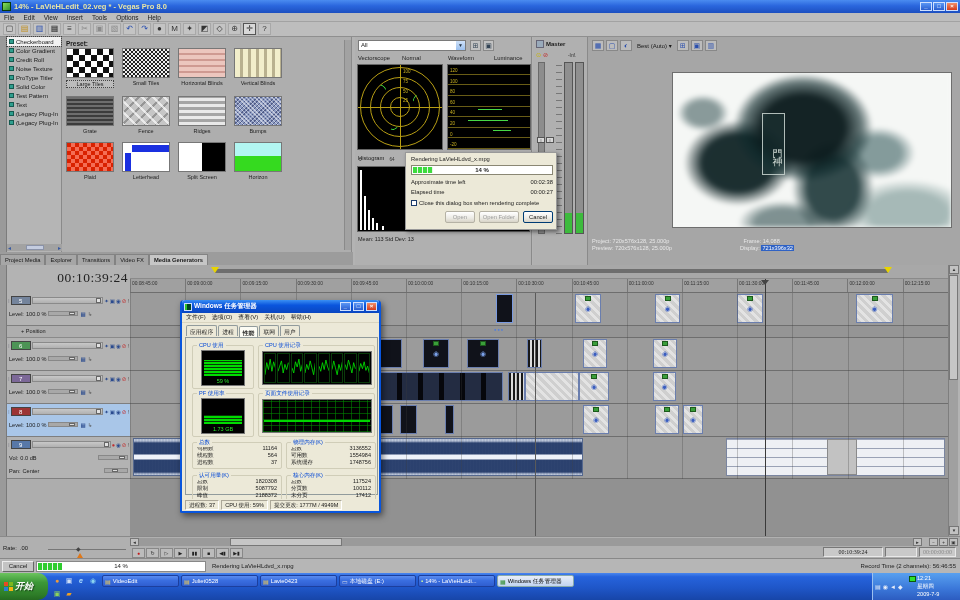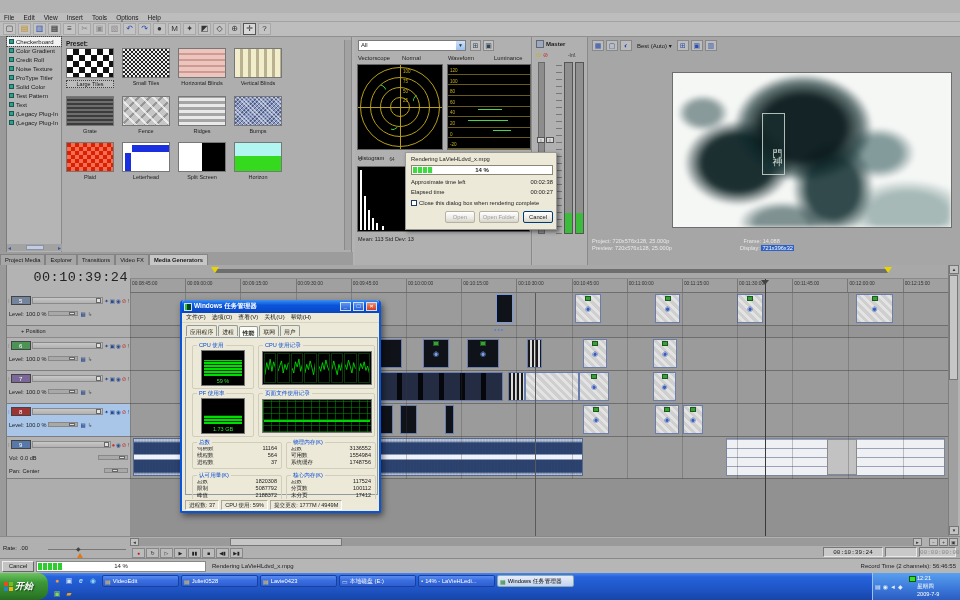--- a/index.html
+++ b/index.html
@@ -1,20 +1,20 @@
 <!DOCTYPE html>
 <html><head>
 <meta charset="utf-8">
 <style>
   *{margin:0;padding:0;box-sizing:border-box}
   html,body{width:960px;height:600px;overflow:hidden}
   body{font-family:"Liberation Sans",sans-serif;font-size:7px;color:#1a1a1a;background:#adadad}
   #app{position:relative;width:960px;height:600px;background:#b3b3b3;overflow:hidden}
   .ab{position:absolute}
-  .mono{font-family:Liberation Mono, monospace}
+  .mono{font-family:Liberation Serif, serif}
 
   
   #titlebar{left:0;top:0;width:960px;height:13px;background:linear-gradient(180deg,#4a8cf0 0%,#2a66dd 45%,#1c4fc0 100%);display:flex;align-items:center;padding:0 2px;color:#e9e7a6;font-weight:bold;font-size:7.5px}
   #titlebar .appico{width:9px;height:9px;background:linear-gradient(135deg,#8be05a,#2f8e2f);border:1px solid #0a3a0a;margin-right:3px}
   .winbtns{margin-left:auto;display:flex;gap:1px}
   .winbtn{width:12px;height:9px;background:linear-gradient(#5a96f5,#2a5ecf);border:1px solid #cfe0ff;color:#fff;font-size:6px;line-height:7px;text-align:center}
   .winbtn.close{background:linear-gradient(#f08f6a,#d43b1c)}
   #menubar{left:0;top:13px;width:960px;height:9px;background:#bdbdbd;display:flex;gap:9px;align-items:center;padding-left:4px;font-size:6.5px;border-bottom:1px solid #a2a2a2}
   #toolbar{left:0;top:22px;width:960px;height:15px;background:#bdbdbd;border-bottom:1px solid #8f8f8f;display:flex;gap:2px;align-items:center;padding-left:3px}
   .tbico{width:13px;height:12px;border:1px solid #a8a8a8;background:#c4c4c4;color:#333;font-size:8px;line-height:10px;text-align:center}
@@ -238,20 +238,29 @@
   #tray{position:absolute;right:0;top:0;width:88px;height:27px;background:linear-gradient(180deg,#58a0f0,#3a76d8 60%,#2c5cc0);border-left:1px solid #9cc0f0;display:flex;align-items:center}
   .trayico{font-size:6px;color:#e8eef8;margin-left:2px}
   #clock{position:absolute;right:1px;top:1px;width:52px;height:25px;color:#fff;font-size:5.6px;line-height:8px;padding-left:10px}
   #clockled{position:absolute;left:2px;top:2px;width:7px;height:6px;background:#2ee22e;border:1px solid #0a5a0a}
 </style>
 </head>
 <body>
 
 <div id="app" data-name="vegas-pro-window">
 
+  <div id="titlebar" class="ab" data-name="titlebar">
+    <span class="appico" data-name="vegas-app-icon"></span>
+    <span data-name="window-title">14% - LaVieHLedit_02.veg * - Vegas Pro 8.0</span>
+    <span class="winbtns">
+      <span class="winbtn" data-name="minimize-button">_</span>
+      <span class="winbtn" data-name="maximize-button">□</span>
+      <span class="winbtn close" data-name="close-button">×</span>
+    </span>
+  </div>
 
   <div id="menubar" class="ab" data-name="menubar">
 
   <span class="menu-item" data-name="menu-item">File</span>
       <span class="menu-item" data-name="menu-item">Edit</span>
       <span class="menu-item" data-name="menu-item">View</span>
       <span class="menu-item" data-name="menu-item">Insert</span>
       <span class="menu-item" data-name="menu-item">Tools</span>
       <span class="menu-item" data-name="menu-item">Options</span>
       <span class="menu-item" data-name="menu-item">Help</span>

